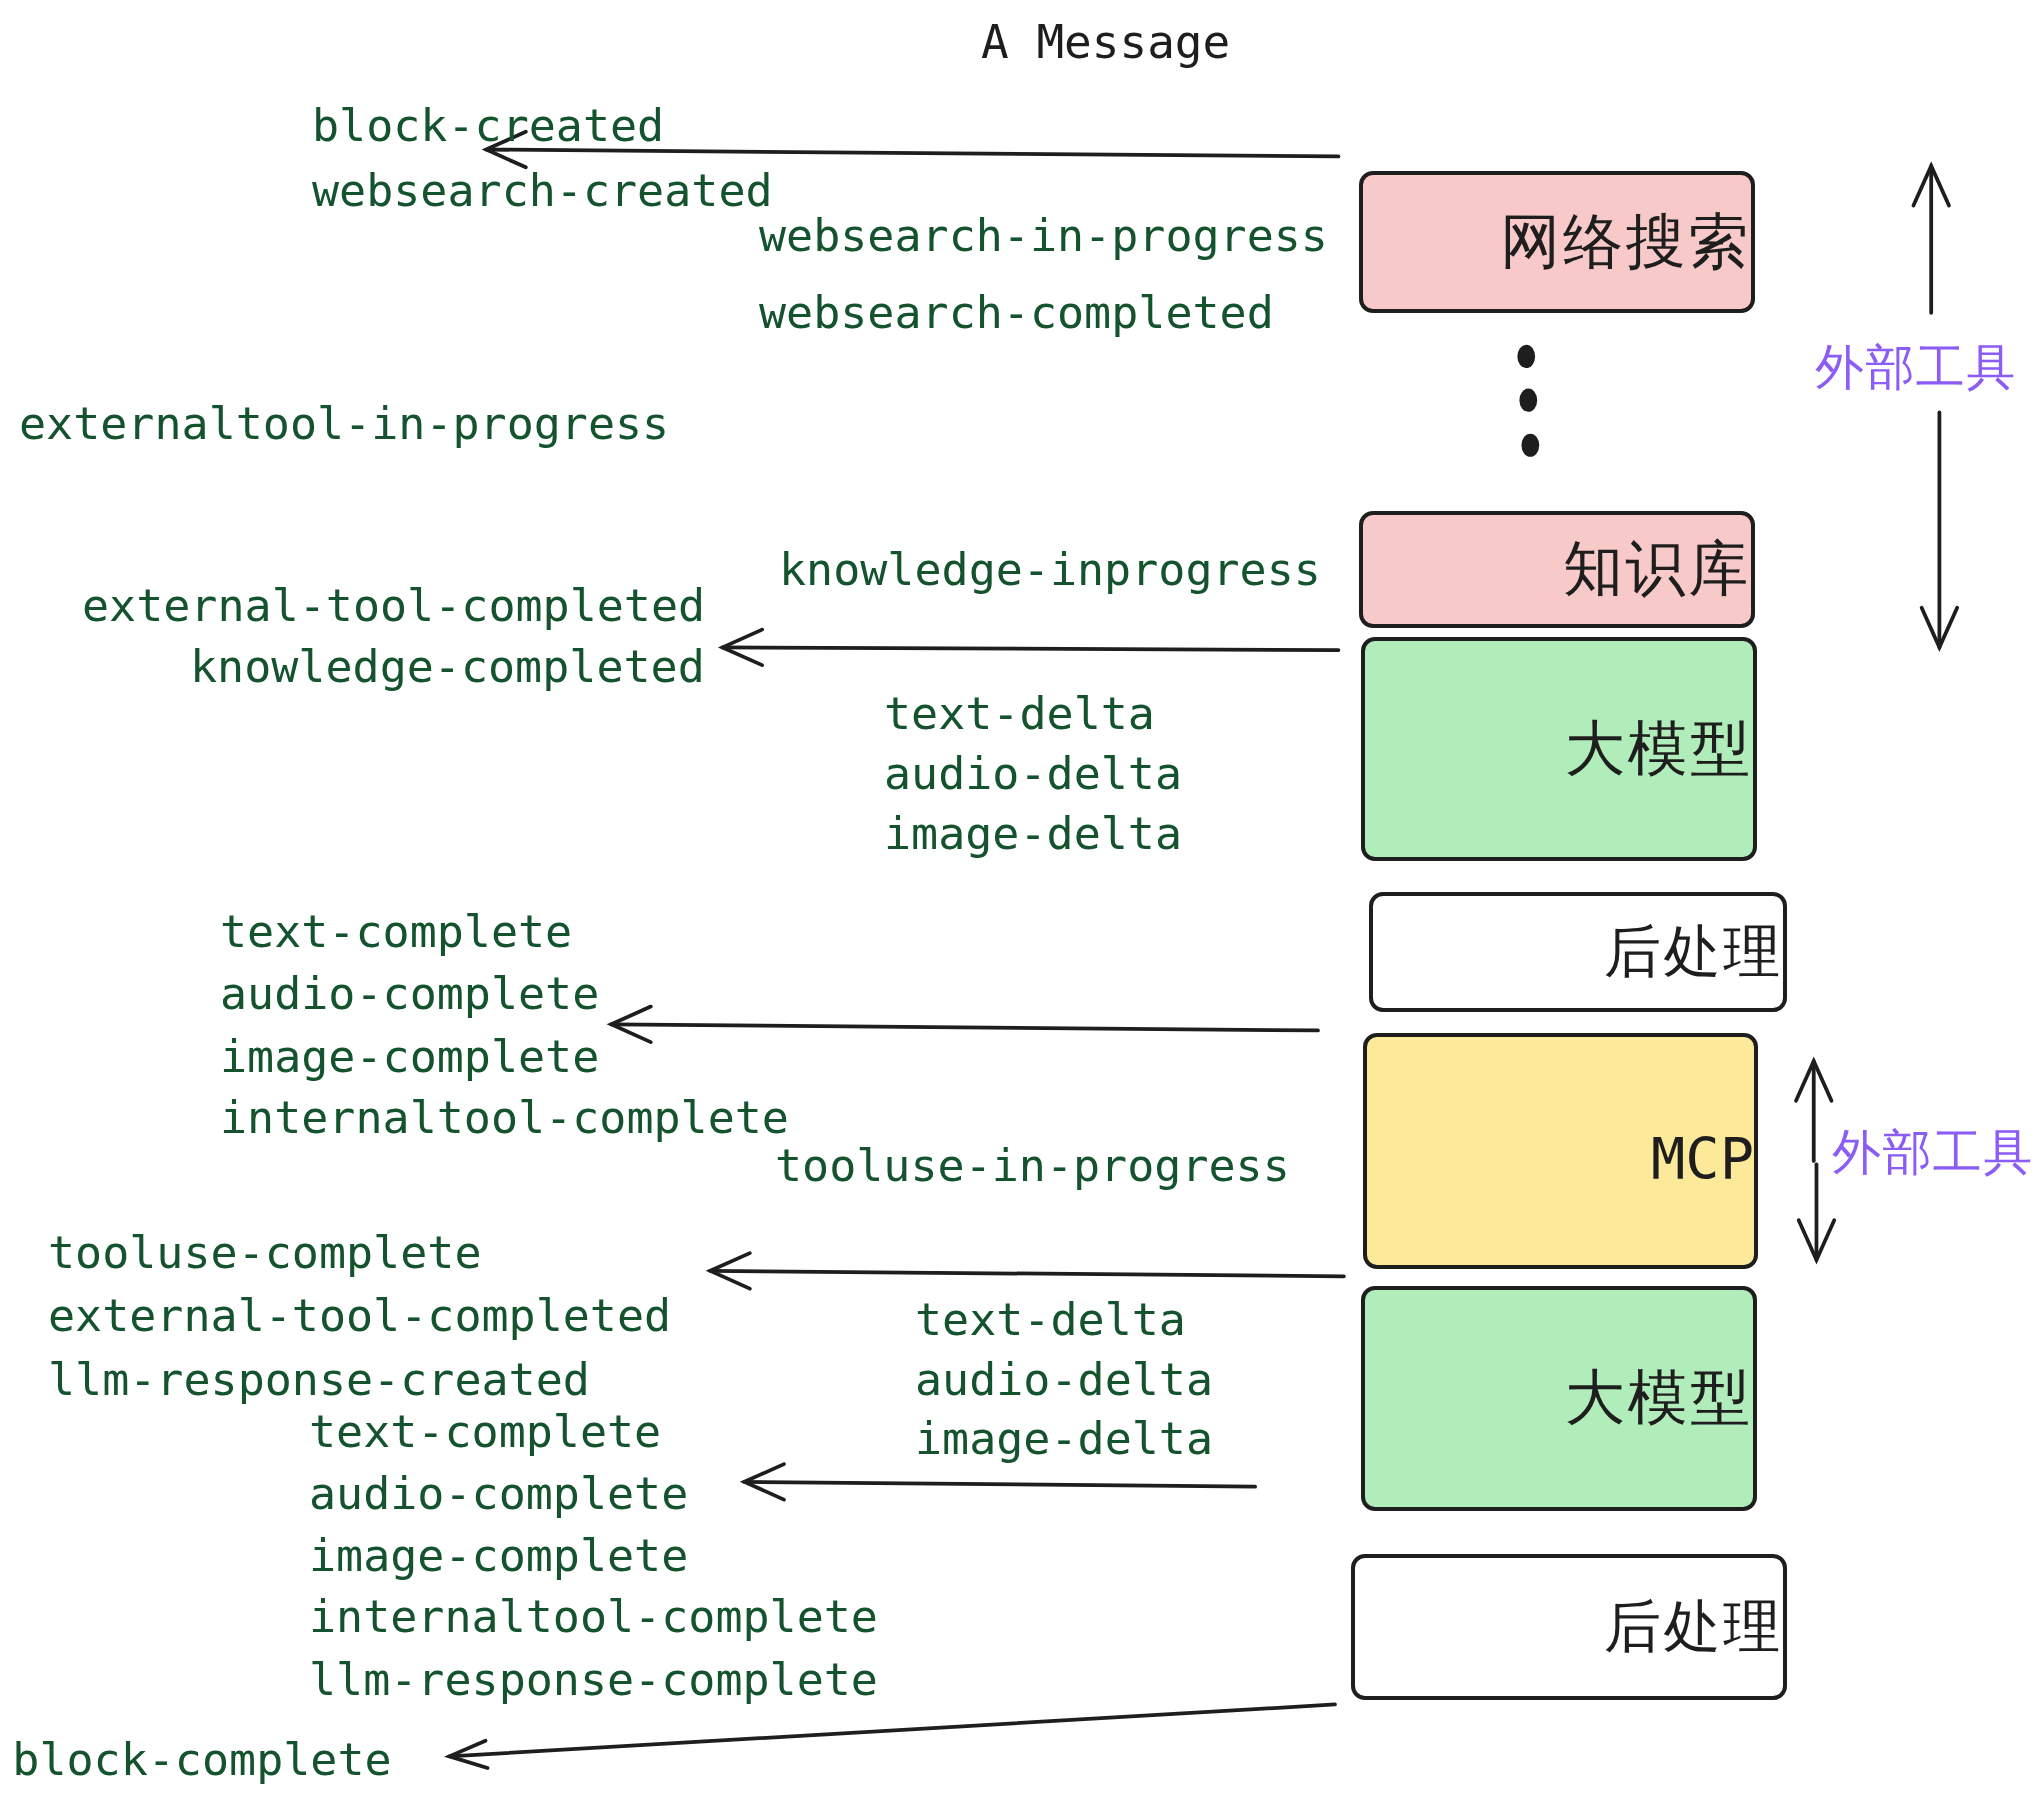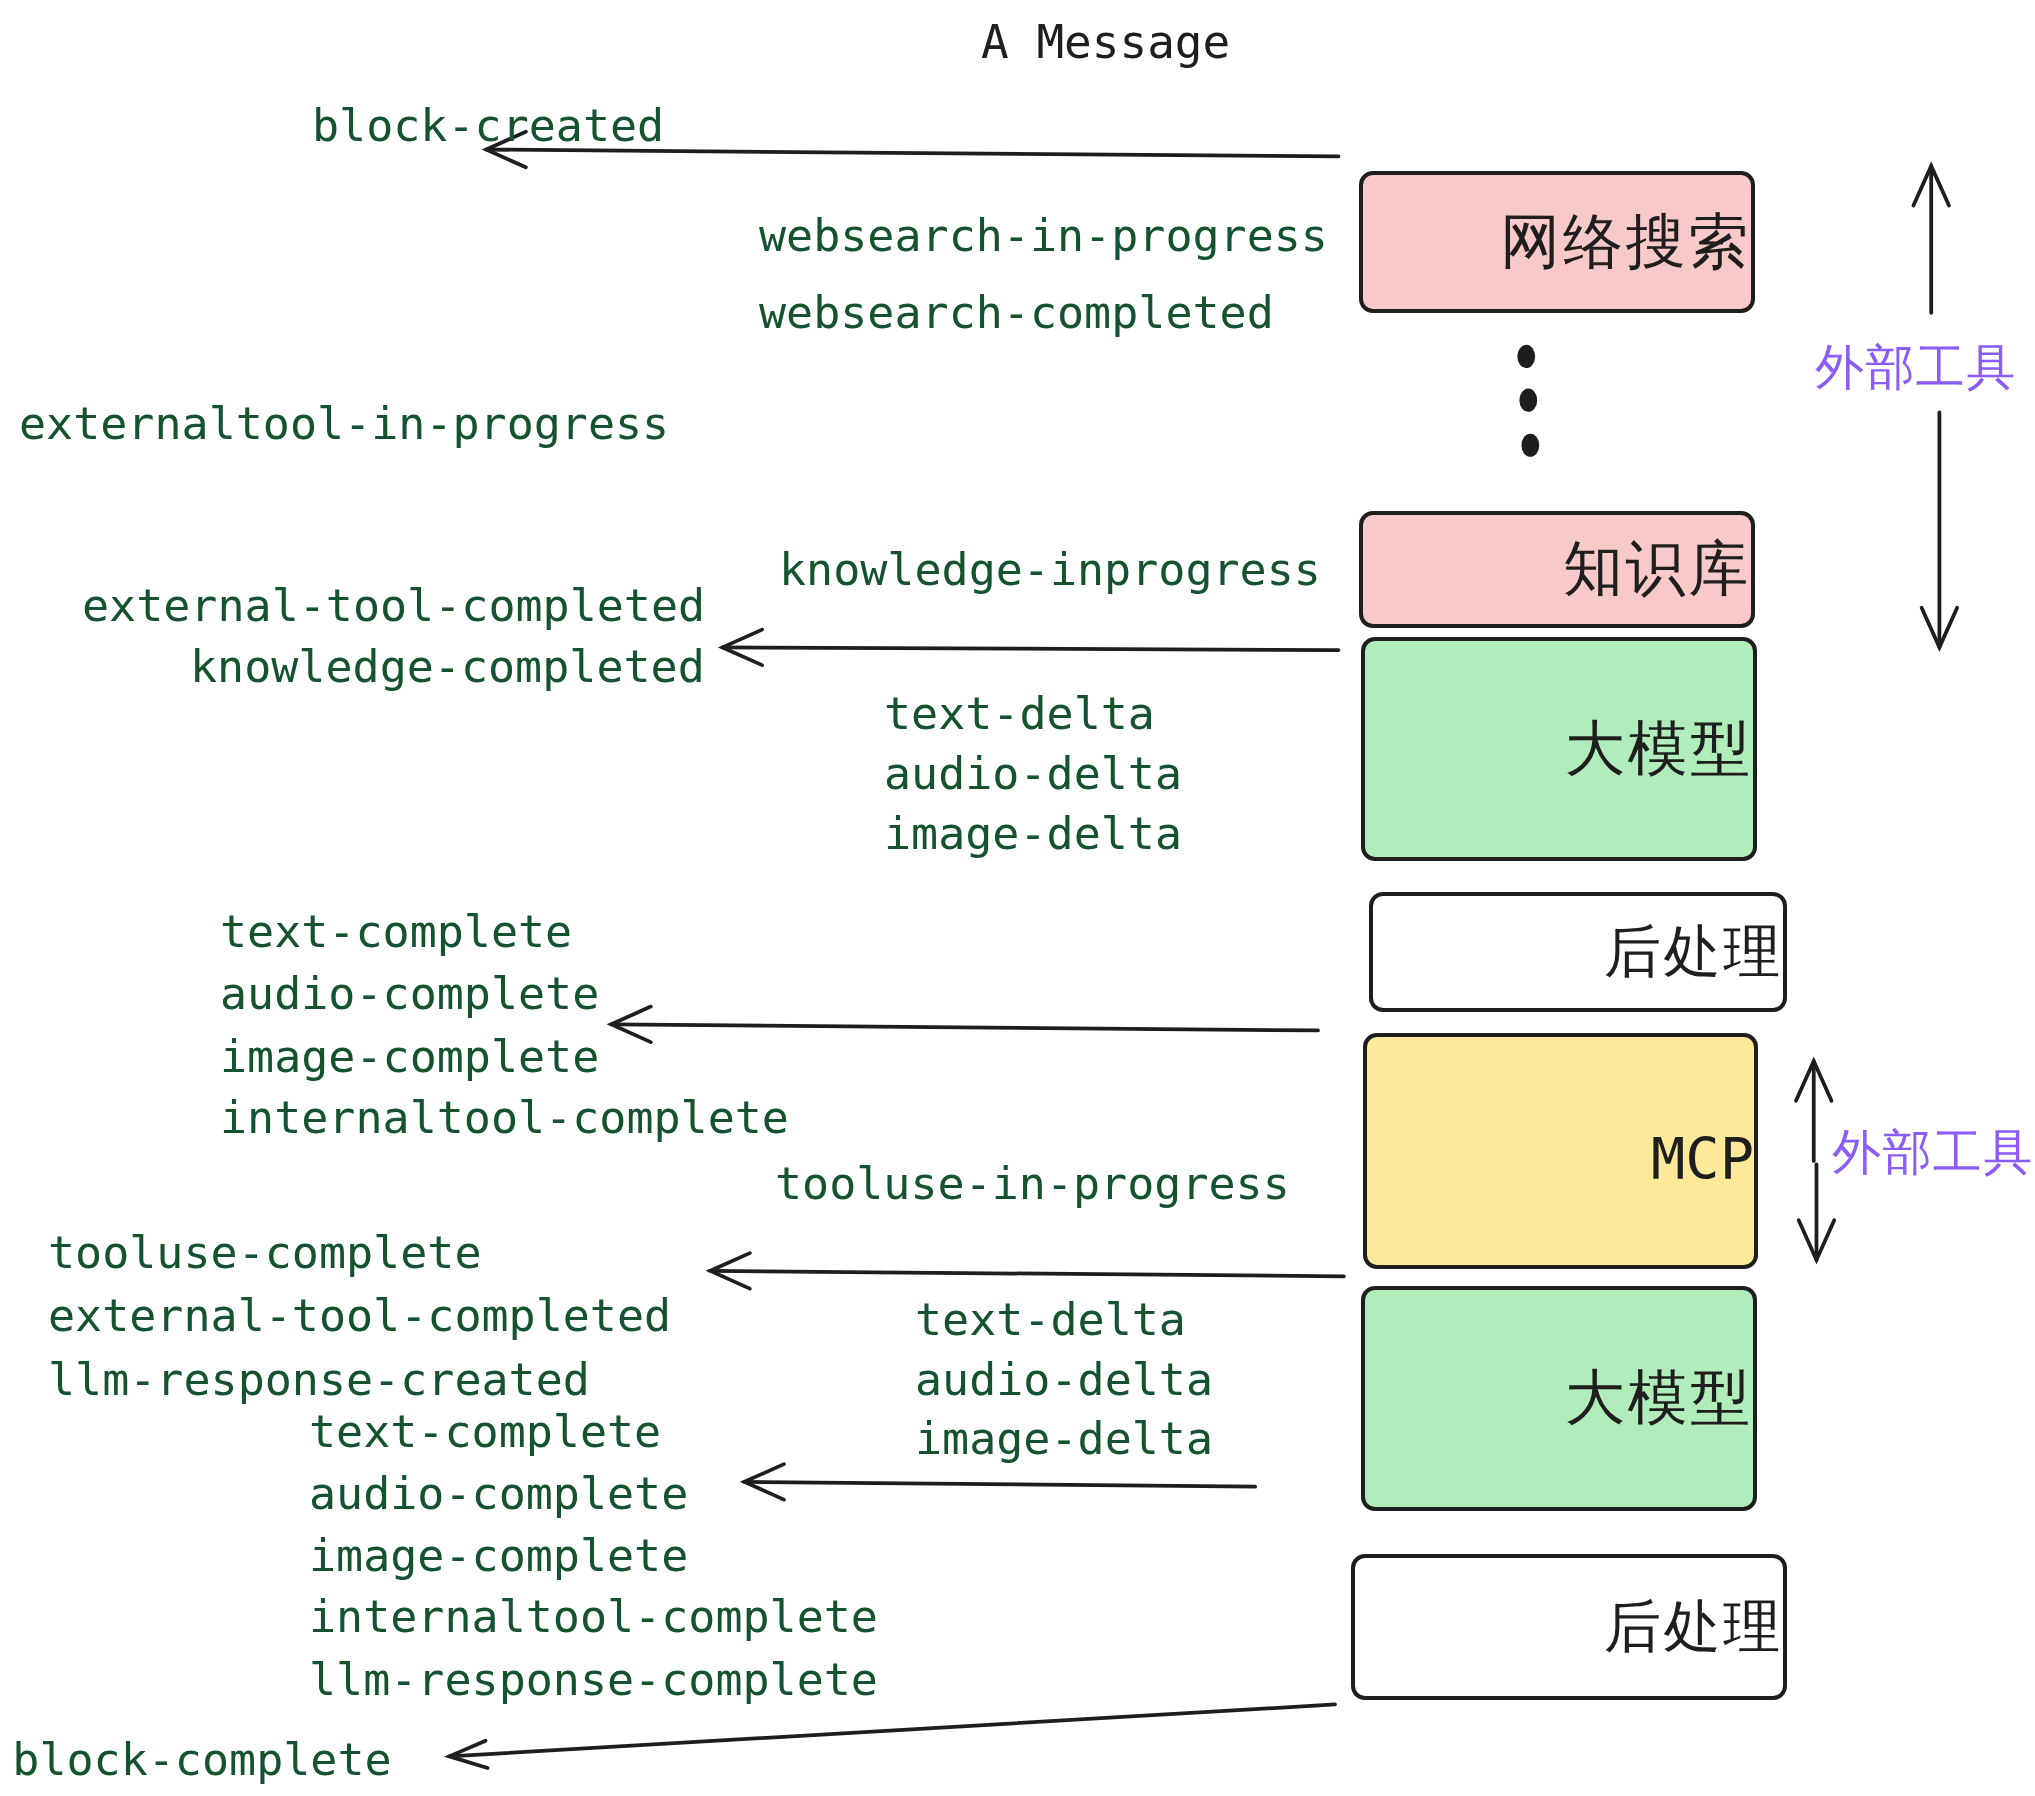--- a/index.html
+++ b/index.html
@@ -132,36 +132,37 @@
     <g fill="#1e1e1e" stroke="none">
       <ellipse cx="2235" cy="522" rx="13" ry="17"></ellipse>
       <ellipse cx="2238" cy="586" rx="13" ry="17"></ellipse>
       <ellipse cx="2241" cy="652" rx="13" ry="17"></ellipse>
     </g>
   </svg>
 
   <div class="title" style="left:981px; top:15px;">A Message</div>
 
   <div class="evt" style="left:312px;  top:102px;">block-created</div>
+  <div class="evt" style="left:312px;  top:167px;">websearch-created</div>
   <div class="evt" style="left:759px; top:212px;">websearch-in-progress</div>
   <div class="evt" style="left:759px; top:289px;">websearch-completed</div>
   <div class="evt" style="left:779px; top:546px;">knowledge-inprogress</div>
   <div class="evt" style="left:19px;   top:400px;">externaltool-in-progress</div>
   <div class="evt" style="left:82px;  top:582px;">external-tool-completed</div>
   <div class="evt" style="left:190px;  top:643px;">knowledge-completed</div>
 
   <div class="evt" style="left:884px; top:690px;">text-delta</div>
   <div class="evt" style="left:884px; top:750px;">audio-delta</div>
   <div class="evt" style="left:884px; top:810px;">image-delta</div>
 
   <div class="evt" style="left:220px;  top:908px;">text-complete</div>
   <div class="evt" style="left:220px;  top:970px;">audio-complete</div>
   <div class="evt" style="left:220px;  top:1033px;">image-complete</div>
   <div class="evt" style="left:220px;  top:1094px;">internaltool-complete</div>
-  <div class="evt" style="left:775px; top:1142px;margin-top:18px;">tooluse-in-progress</div>
+  <div class="evt" style="left:775px; top:1142px;">tooluse-in-progress</div>
 
   <div class="evt" style="left:48px;   top:1229px;">tooluse-complete</div>
   <div class="evt" style="left:48px;   top:1292px;">external-tool-completed</div>
   <div class="evt" style="left:48px;   top:1356px;">llm-response-created</div>
 
   <div class="evt" style="left:915px; top:1296px;">text-delta</div>
   <div class="evt" style="left:915px; top:1356px;">audio-delta</div>
   <div class="evt" style="left:915px; top:1415px;">image-delta</div>
 
   <div class="evt" style="left:309px;  top:1408px;">text-complete</div>

